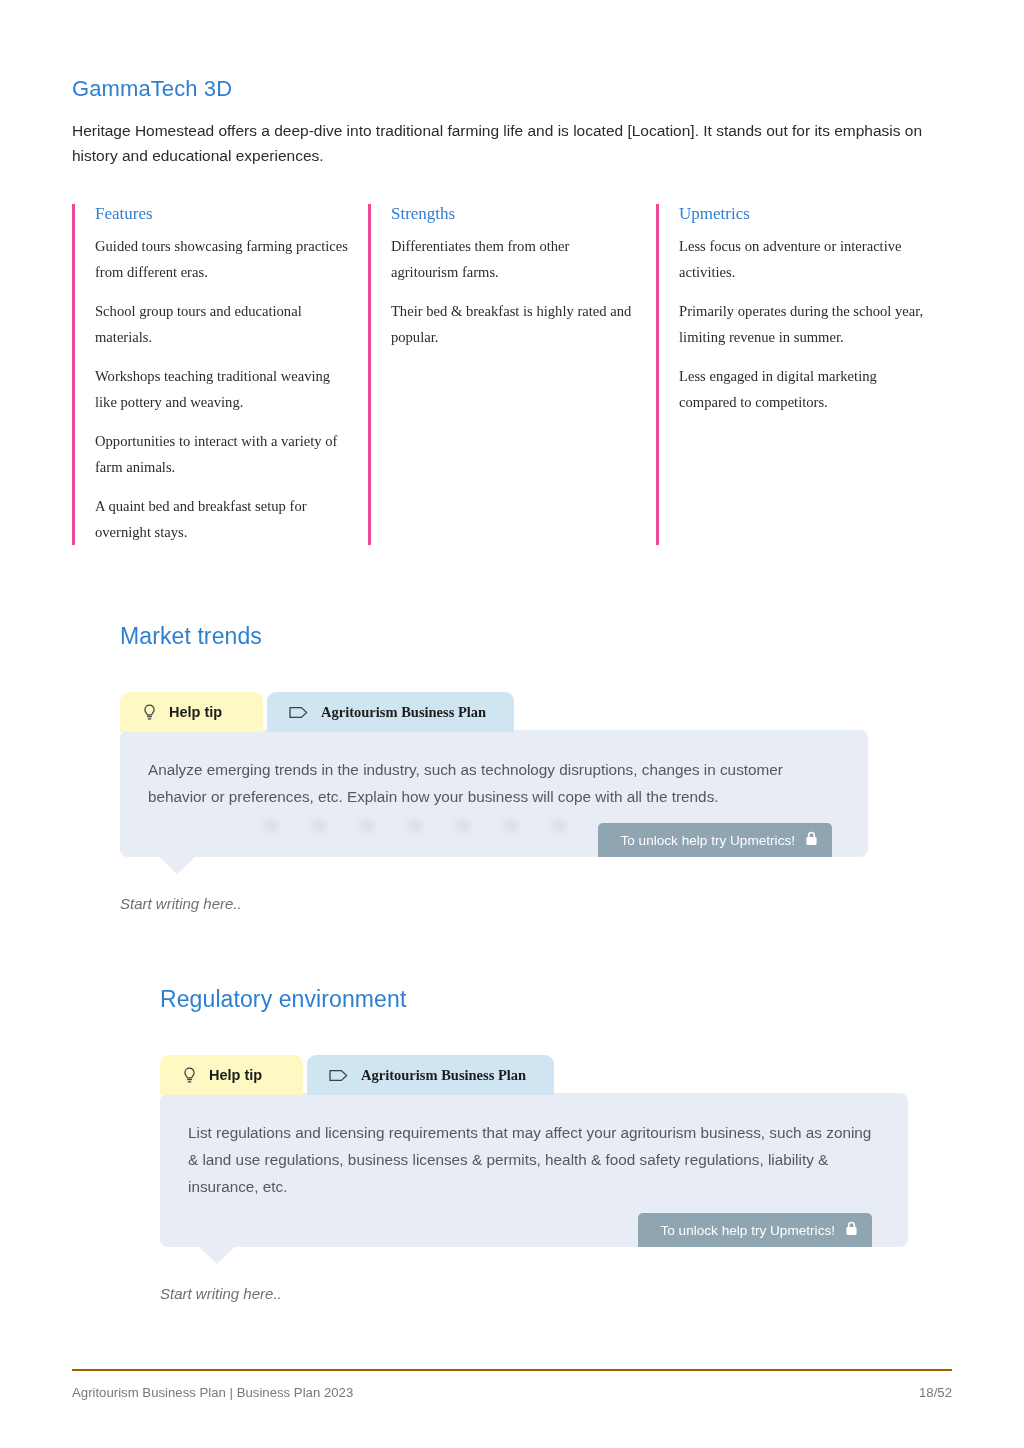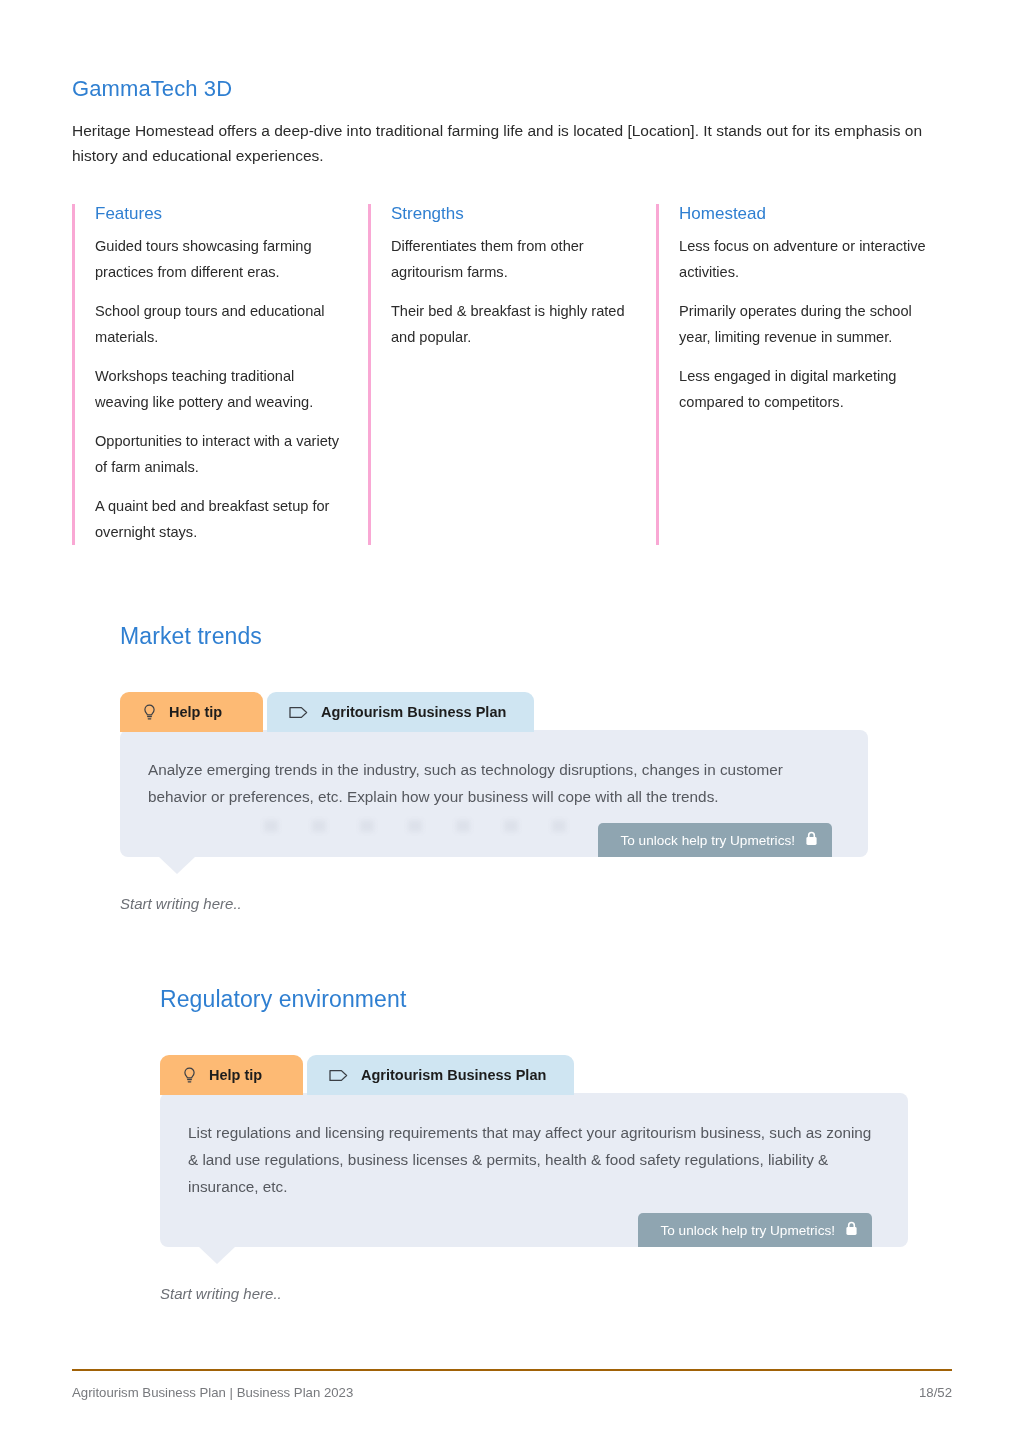--- a/index.html
+++ b/index.html
@@ -44,22 +44,23 @@
   }
 
   
   .swot {
     display: flex;
     margin-top: 36px;
     gap: 0;
   }
   .swot-col {
     box-sizing: border-box;
-    border-left: 3px solid #f9a8d4;
+    border-left: 3px solid #ec4899;
     padding: 0 18px 0 20px;
+    font-family: Liberation Serif, serif;
   }
   .swot-col.c1 { width: 300px; }
   .swot-col.c2 { width: 292px; }
   .swot-col.c3 { width: 300px; }
 
   .swot-head {
     font-size: 17px;
     font-weight: 400;
     color: #2f7fd1;
     margin: 0 0 10px 0;
@@ -102,28 +103,29 @@
     height: 40px;
     box-sizing: border-box;
     padding: 0 22px;
     border-radius: 9px 9px 0 0;
     font-size: 14.5px;
     font-weight: bold;
     color: #1d1d1d;
     white-space: nowrap;
   }
   .tab.inactive {
-    background: #fdba74;
+    background: #fef9c3;
     min-width: 143px;
   }
   .tab.active {
     background: #cfe5f2;
     min-width: 215px;
     margin-left: 4px;
     padding-right: 28px;
+    font-family: Liberation Serif, serif;
   }
   .tab .ticon { display: flex; align-items: center; }
 
   .tipbody {
     position: relative;
     background: #e8ecf4;
     border-radius: 8px;
     margin-top: -2px;
     padding: 26px 28px 0 28px;
     box-sizing: border-box;
@@ -220,21 +222,21 @@
       <p class="swot-item">A quaint bed and breakfast setup for overnight stays.</p>
     </div>
 
     <div class="swot-col c2">
       <h3 class="swot-head">Strengths</h3>
       <p class="swot-item">Differentiates them from other agritourism farms.</p>
       <p class="swot-item">Their bed &amp; breakfast is highly rated and popular.</p>
     </div>
 
     <div class="swot-col c3">
-      <h3 class="swot-head">Homestead</h3>
+      <h3 class="swot-head">Upmetrics</h3>
       <p class="swot-item">Less focus on adventure or interactive activities.</p>
       <p class="swot-item">Primarily operates during the school year, limiting revenue in summer.</p>
       <p class="swot-item">Less engaged in digital marketing compared to competitors.</p>
     </div>
 
   </div>
 
   <div class="section market">
     <h2 class="section-title">Market trends</h2>
 

